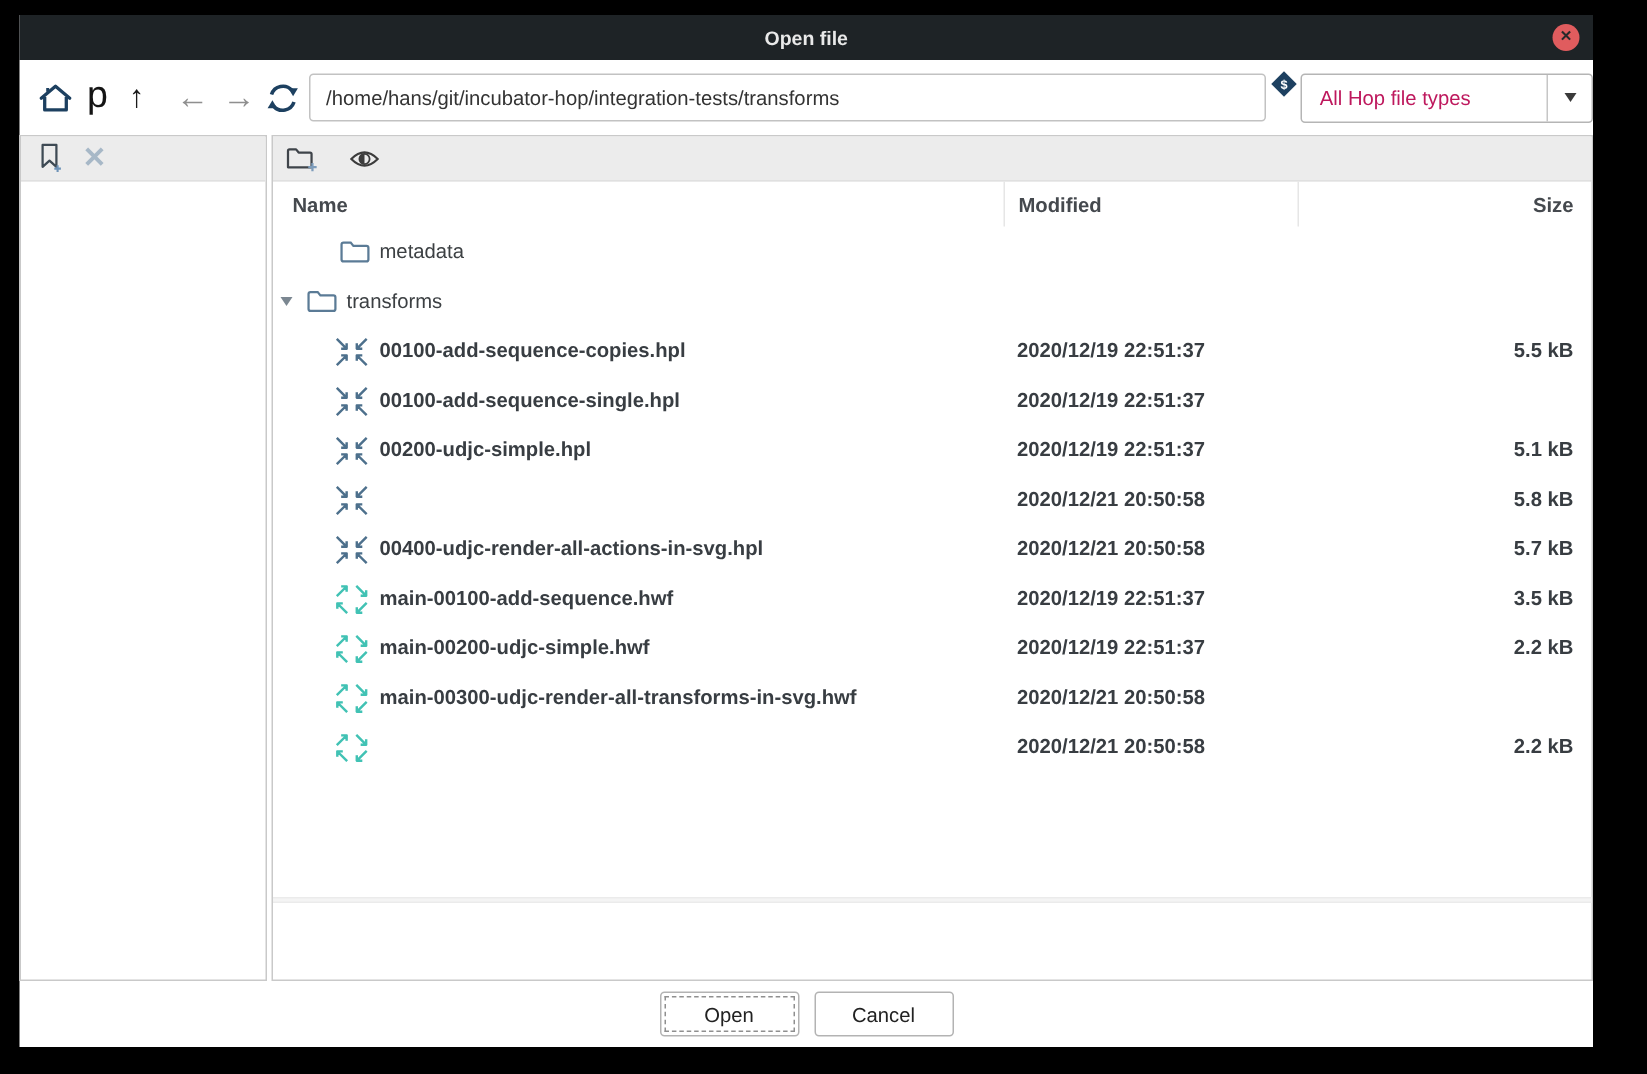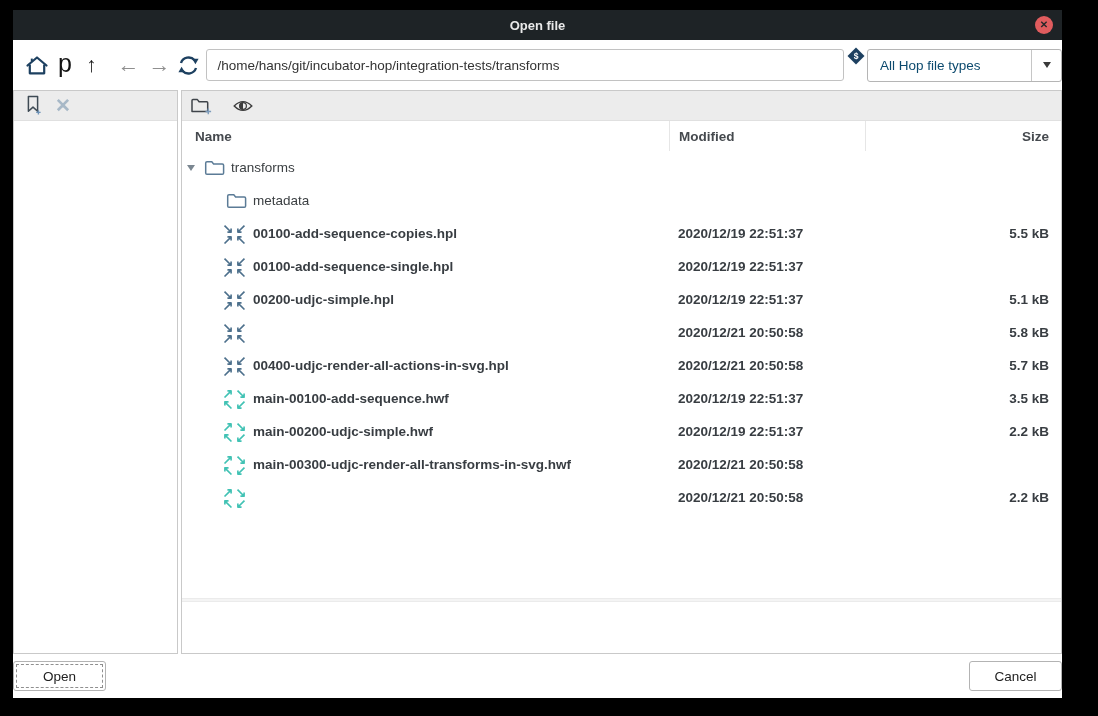--- a/index.html
+++ b/index.html
@@ -20,21 +20,21 @@
   .tb-icon{display:inline-flex; align-items:center; justify-content:center; cursor:pointer;}
   .p-glyph{font-size:25px; color:#141414; margin-left:9px; margin-top:-4px;}
   .up-glyph{font-size:21px; color:#1a1a1a; font-weight:bold; margin-left:14px;}
   .back-glyph{font-size:22px; color:#8f8f8f; margin-left:21px;}
   .fwd-glyph{font-size:22px; color:#8f8f8f; margin-left:9px;}
   .refresh-ic{margin-left:6px;}
   .path-input{margin-left:5px; width:653px; height:32px; border:1px solid #c2c2c2; border-radius:3px; padding:0 10px; font-size:13.5px; color:#333; font-family:"Liberation Sans",sans-serif; outline:none;}
   .var-icon{width:12px; height:12px; background:var(--accent_navy); transform:rotate(45deg); display:flex; align-items:center; justify-content:center; margin-left:6px; align-self:flex-start; margin-top:10px; flex:0 0 auto;}
   .var-icon span{transform:rotate(-45deg); color:#fff; font-size:8.5px; font-weight:bold; line-height:1;}
   .dropdown{margin-left:5px; width:200px; height:33px; border:1px solid #b5b5b5; border-radius:3px; display:flex; align-items:stretch; background:#fff; cursor:pointer;}
-  .dd-text{flex:1; display:flex; align-items:center; padding-left:12px; font-size:13.5px; color:#0c4a6e;}
+  .dd-text{flex:1; display:flex; align-items:center; padding-left:12px; font-size:13.5px; color:#be185d;}
   .dd-arrow{width:30px; border-left:1px solid #c6c6c6; display:flex; align-items:center; justify-content:center;}
   .dd-arrow i{width:0; height:0; border-left:4.5px solid transparent; border-right:4.5px solid transparent; border-top:6px solid #3a3a3a;}
   
   .main{flex:1 1 auto; display:flex; padding:0; min-height:0;}
   .left-panel{width:165px; flex:0 0 auto; border:1px solid var(--border); margin-right:3px; display:flex; flex-direction:column; background:#fff;}
   .right-panel{flex:1; border:1px solid var(--border); display:flex; flex-direction:column; position:relative; background:#fff;}
   .panel-toolbar{height:30px; flex:0 0 auto; background:var(--striptool); border-bottom:1px solid #e0e0e0; display:flex; align-items:center;}
   .left-panel .panel-toolbar{padding-left:12px;}
   .right-panel .panel-toolbar{padding-left:8px;}
   .bm-x{font-size:19px; font-weight:bold; color:#a7b8c7; margin-left:13px; line-height:1; cursor:pointer;}
@@ -51,21 +51,21 @@
   .label{font-weight:bold; color:var(--text);}
   .label.reg{font-weight:normal; color:#3c4043;}
   .mod-cell{padding-left:9px; font-weight:bold; color:var(--text);}
   .size-cell{text-align:right; padding-right:12px; font-weight:bold; color:var(--text);}
   .expander{width:0; height:0; border:4.5px solid transparent; border-top:6px solid #7b8791; margin-top:5px; flex:0 0 auto;}
   .arrows{display:grid; grid-template-columns:13px 13px; line-height:11px; font-size:13px; font-weight:bold; text-align:center; flex:0 0 auto; letter-spacing:-1px;}
   .arrows.pipe span{color:var(--pipeline);}
   .arrows.wf span{color:var(--workflow);}
   .bottom-strip{position:absolute; left:0; right:0; top:507px; height:4px; background:#f4f4f4; border-top:1px solid #ebebeb; border-bottom:1px solid #ebebeb;}
   
-  .footer{height:44px; flex:0 0 auto; display:flex; align-items:center; justify-content:space-between; gap:10px;}
+  .footer{height:44px; flex:0 0 auto; display:flex; align-items:center; justify-content:center; gap:10px;}
   .btn{width:93px; height:30px; background:#fff; border:1px solid #b3b3b3; border-radius:3px; font-size:13.5px; color:#222; font-family:"Liberation Sans",sans-serif; cursor:pointer;}
   .btn.focused{outline:1px dashed #8f8f8f; outline-offset:-4px;}
   svg{display:block;}
 </style>
 </head>
 <body>
 
 <div class="window">
 
   <div class="titlebar">
@@ -142,45 +142,45 @@
       </div>
 
       <div class="grid-header">
         <div class="h-name">Name</div>
         <div class="h-mod">Modified</div>
         <div class="h-size">Size</div>
       </div>
 
       <div class="rows">
           <div class="row">
+            <div class="name-cell" style="padding-left: 44px;">
+              <span style="margin-right: 6px;">
+                <svg width="21" height="17" viewBox="0 0 21 17">
+                  <path d="M1.7 4 q0 -1.3 1.3 -1.3 h4.8 l1.8 2.2 h8.7 q1.3 0 1.3 1.3 v7.8 q0 1.3 -1.3 1.3 H3 q-1.3 0 -1.3 -1.3 z" fill="none" stroke="#5b7b96" stroke-width="1.5"></path>
+                </svg>
+              </span>
+              <span class="label reg">metadata</span>
+            </div>
+            <div class="mod-cell"></div>
+            <div class="size-cell"></div>
+          </div>
+          <div class="row">
             <div class="name-cell" style="padding-left: 5px;">
               <span class="expander" style="margin-right: 9px;"></span>
               <span style="margin-right: 6px;">
                 <svg width="21" height="17" viewBox="0 0 21 17">
                   <path d="M1.7 4 q0 -1.3 1.3 -1.3 h4.8 l1.8 2.2 h8.7 q1.3 0 1.3 1.3 v7.8 q0 1.3 -1.3 1.3 H3 q-1.3 0 -1.3 -1.3 z" fill="none" stroke="#5b7b96" stroke-width="1.5"></path>
                 </svg>
               </span>
               <span class="label reg">transforms</span>
             </div>
             <div class="mod-cell"></div>
             <div class="size-cell"></div>
           </div>
           <div class="row">
-            <div class="name-cell" style="padding-left: 44px;">
-              <span style="margin-right: 6px;">
-                <svg width="21" height="17" viewBox="0 0 21 17">
-                  <path d="M1.7 4 q0 -1.3 1.3 -1.3 h4.8 l1.8 2.2 h8.7 q1.3 0 1.3 1.3 v7.8 q0 1.3 -1.3 1.3 H3 q-1.3 0 -1.3 -1.3 z" fill="none" stroke="#5b7b96" stroke-width="1.5"></path>
-                </svg>
-              </span>
-              <span class="label reg">metadata</span>
-            </div>
-            <div class="mod-cell"></div>
-            <div class="size-cell"></div>
-          </div>
-          <div class="row">
             <div class="name-cell" style="padding-left: 39px;">
               <span class="arrows pipe" style="margin-right: 6px;">
                 <span>↘</span>
                 <span>↙</span>
                 <span>↗</span>
                 <span>↖</span>
               </span>
               <span class="label">00100-add-sequence-copies.hpl</span>
             </div>
             <div class="mod-cell">2020/12/19 22:51:37</div>

